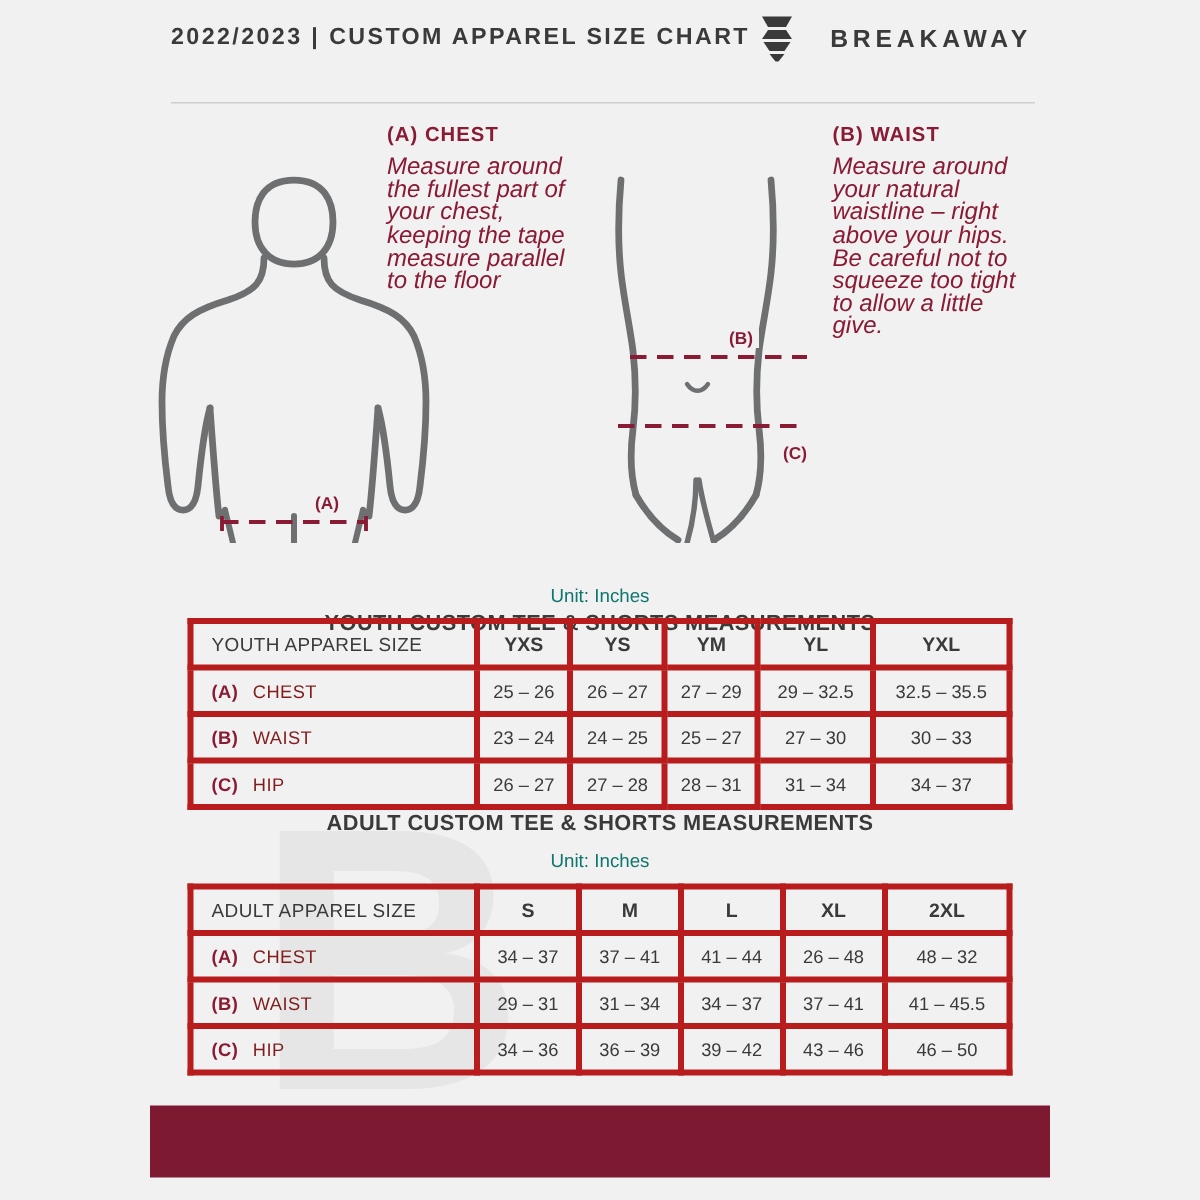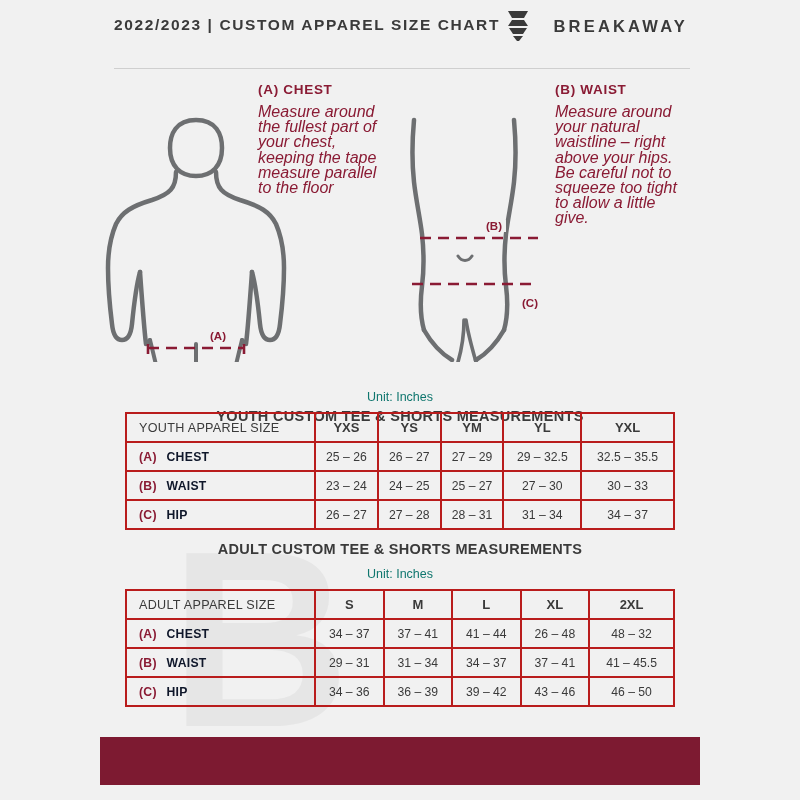--- a/index.html
+++ b/index.html
@@ -147,21 +147,21 @@
     width: 550px;
     border-collapse: collapse;
     z-index: 3;
     background: transparent;
   }
   #youth-table { top: 412px; }
   #adult-table { top: 589px; }
 
   table.sizetable th,
   table.sizetable td {
-    border: 2px solid #b91c1c;
+    border: 4px solid #b91c1c;
     height: 27px;
     font-size: 12.2px;
     color: #3a3a3a;
     text-align: center;
     padding: 0;
   }
   table.sizetable th.rowhead,
   table.sizetable td.rowhead {
     text-align: left;
     padding-left: 12px;
@@ -175,22 +175,22 @@
   }
   table.sizetable th.rowhead {
     font-weight: normal;
     font-size: 12.6px;
   }
   .tag {
     color: #8a1b34;
     font-weight: bold;
   }
   .rowlabel {
-    color: #0f172a;
-    font-weight: bold;
+    color: #7f1d1d;
+    font-weight: normal;
   }
   
   .footer-band {
     position: absolute;
     left: 100px;
     top: 737px;
     width: 600px;
     height: 48px;
     background: #7d1a31;
     z-index: 4;

